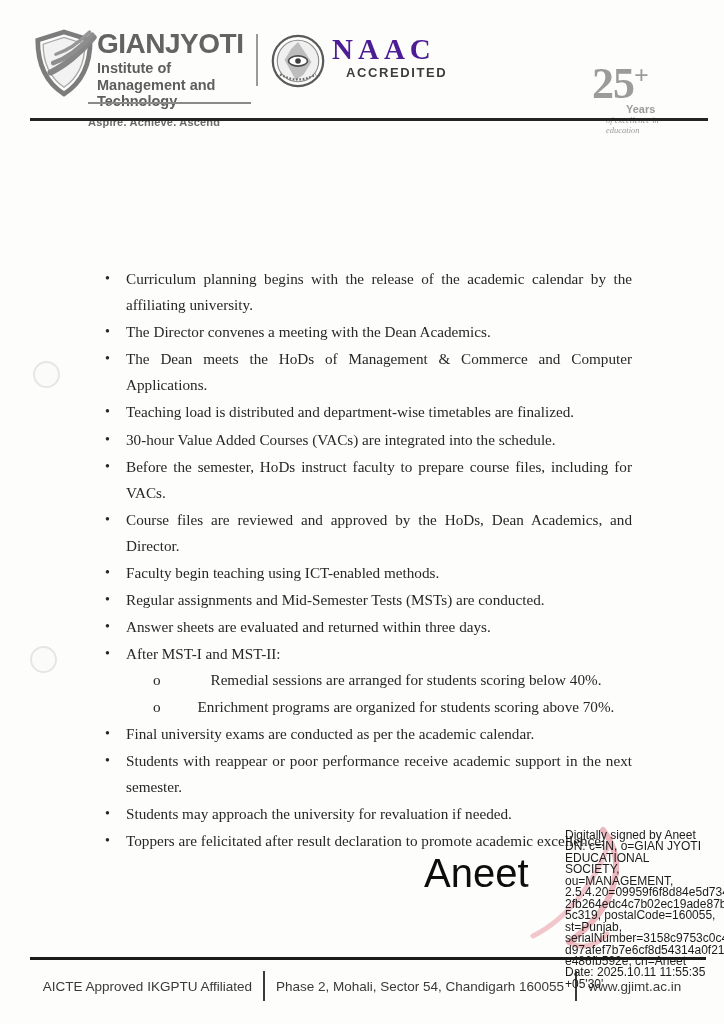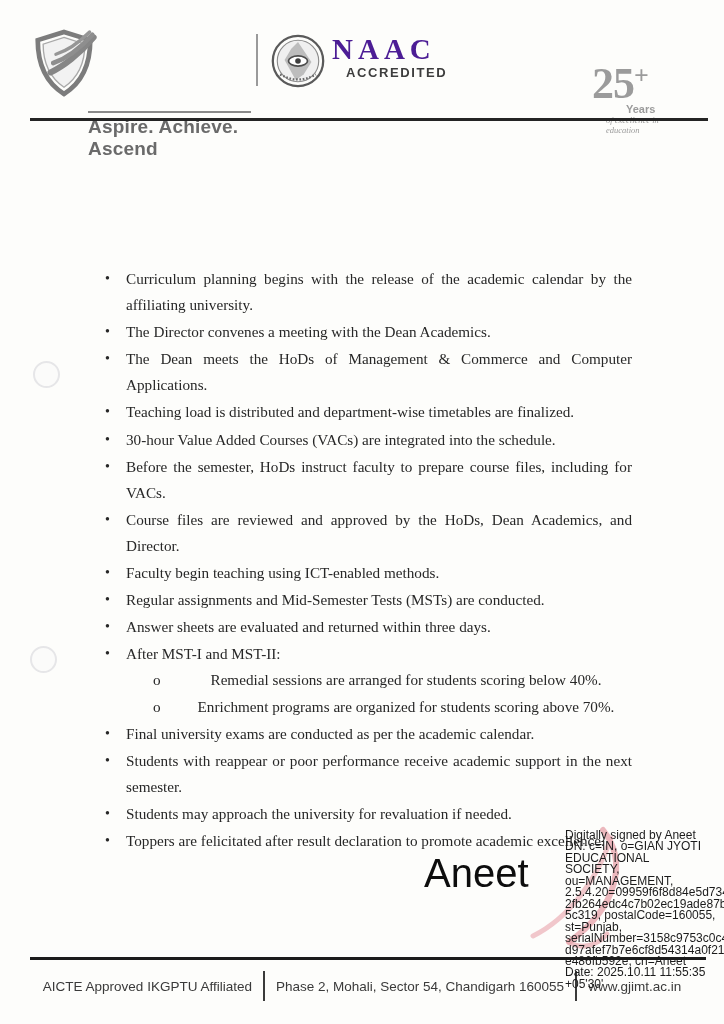--- a/index.html
+++ b/index.html
@@ -14,24 +14,24 @@
   .inst-block { position:absolute; left:97px; top:30px; width:160px; }
   .inst-name {
     font-family:"Liberation Sans", sans-serif; font-weight:bold;
     font-size:28px; letter-spacing:-0.5px; color:#636363; line-height:28px;
   }
   .inst-sub {
     font-family:"Liberation Sans", sans-serif; font-weight:bold;
     font-size:14.5px; line-height:16.5px; color:#5e5e5e; margin-top:2px; width:150px;
   }
   .tagline {
-    position:absolute; left:88px; top:111px; width:163px;
-    border-top:2px solid #8a8a8a; padding-top:3px;
-    font-family:"Liberation Sans", sans-serif; font-weight:bold;
-    font-size:19px; color:#6a6a6a; letter-spacing:0.2px;
+    position:absolute; left:88px; top:102px; width:163px;
+    border-top:2px solid #8a8a8a; padding-top:12px;
+    font-family:"Liberation Sans", sans-serif; font-weight:bold;
+    font-size:11px; color:#6a6a6a; letter-spacing:0.2px;
   }
   .hdr-vdiv { position:absolute; left:256px; top:34px; width:2px; height:52px; background:#9a9a9a; }
   .naac-emblem { position:absolute; left:270px; top:33px; width:56px; height:56px; }
   .naac-text { position:absolute; left:332px; top:34px; }
   .naac-name {
     font-family:"Liberation Serif", serif; font-weight:bold;
     font-size:29px; letter-spacing:5px; color:#4c1d95; line-height:30px;
   }
   .naac-status {
     font-family:"Liberation Sans", sans-serif; font-weight:bold;
@@ -102,20 +102,24 @@
 
 <div class="page">
 
   <svg class="shield" viewBox="0 0 100 104">
     <path d="M50 6 L89 18 C89 54 76 82 50 98 C24 82 11 54 11 18 Z" fill="none" stroke="#7c7c7c" stroke-width="7"></path>
     <path d="M50 14 L81 24 C81 52 70 74 50 88 C30 74 19 52 19 24 Z" fill="#f2f2f2" stroke="#a9a9a9" stroke-width="2"></path>
     <path d="M30 66 C48 58 74 38 94 14" fill="none" stroke="#868686" stroke-width="9" stroke-linecap="round"></path>
     <path d="M34 52 C52 46 74 30 92 10" fill="none" stroke="#8e8e8e" stroke-width="7" stroke-linecap="round"></path>
     <path d="M38 39 C54 34 72 22 88 6" fill="none" stroke="#969696" stroke-width="5" stroke-linecap="round"></path>
   </svg>
+  <div class="inst-block">
+    <div class="inst-name">GIANJYOTI</div>
+    <div class="inst-sub">Institute of Management and Technology</div>
+  </div>
   <div class="tagline">Aspire. Achieve. Ascend</div>
 
   <div class="hdr-vdiv"></div>
 
   <svg class="naac-emblem" viewBox="0 0 100 100">
     <circle cx="50" cy="50" r="45" fill="none" stroke="#5a5a5a" stroke-width="4"></circle>
     <circle cx="50" cy="50" r="37" fill="#f0f0f0" stroke="#8b8b8b" stroke-width="2"></circle>
     <path d="M50 16 L62 34 L74 52 L60 74 L46 84 L36 66 L26 48 L38 28 Z" fill="#bdbdbd"></path>
     <ellipse cx="50" cy="50" rx="17" ry="9" fill="#ffffff" stroke="#4c4c4c" stroke-width="3"></ellipse>
     <circle cx="50" cy="50" r="5" fill="#3e3e3e"></circle>

